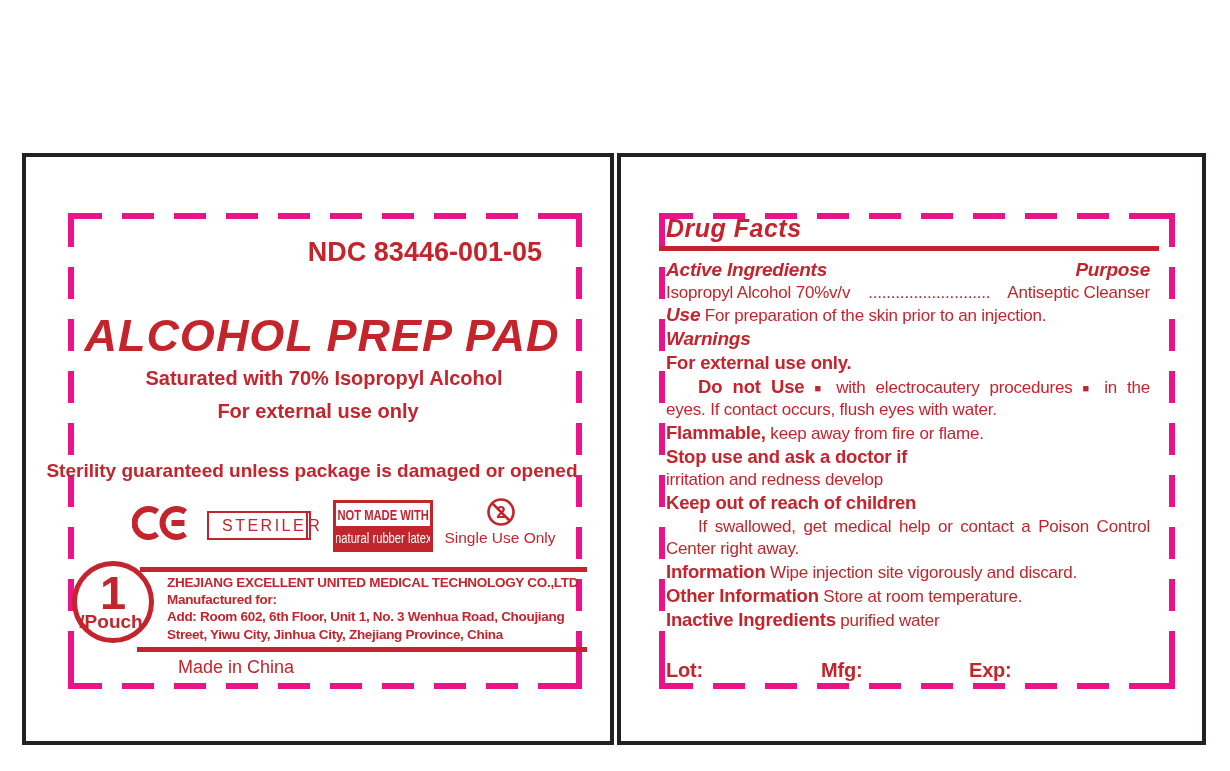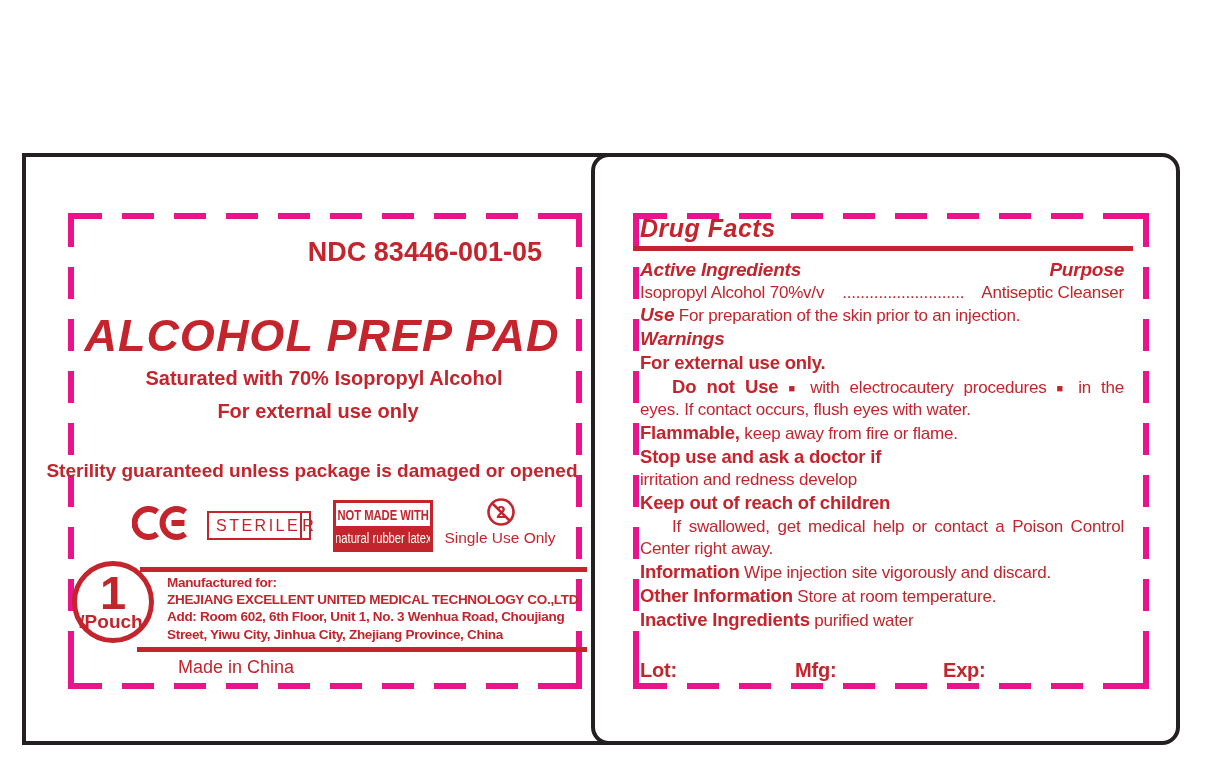--- a/index.html
+++ b/index.html
@@ -12,21 +12,21 @@
   body{
     width:1230px;height:771px;position:relative;overflow:hidden;
     font-family:"Liberation Sans","DejaVu Sans",sans-serif;
     color:var(--red);
   }
   .panel{
     position:absolute;top:153px;height:592px;
     border:4px solid var(--blk);background:#fff;
   }
   .panel-left{left:22px;width:592px;}
-  .panel-right{left:591px;width:589px;border-radius:18px;}
+  .panel-right{left:617px;width:589px;}
 
   
   .dashes{position:absolute;pointer-events:none;}
   .dash{position:absolute;}
   .dash.t{left:34px;right:34px;top:0;height:6px;
     background:repeating-linear-gradient(90deg,transparent 0 20px,var(--mag) 20px 52px);}
   .dash.b{left:34px;right:34px;bottom:0;height:6px;
     background:repeating-linear-gradient(90deg,transparent 0 20px,var(--mag) 20px 52px);}
   .dash.l{top:34px;bottom:34px;left:0;width:6px;
     background:repeating-linear-gradient(180deg,transparent 0 20px,var(--mag) 20px 52px);}
@@ -46,21 +46,21 @@
   .title{position:absolute;top:153px;left:0;right:0;padding-left:8px;text-align:center;
        font-size:45px;font-weight:bold;font-style:italic;letter-spacing:1px;white-space:nowrap;}
   .sub1{position:absolute;top:210px;left:0;right:0;text-align:center;font-size:20px;font-weight:bold;padding-left:12px;}
   .sub2{position:absolute;top:243px;left:0;right:0;text-align:center;font-size:20px;font-weight:bold;}
   .sterility{position:absolute;top:303px;left:0;right:12px;text-align:center;font-size:19px;font-weight:bold;}
 
   .ce{position:absolute;left:106px;top:347px;}
   .sterileBox{position:absolute;left:181px;top:354px;width:104px;height:29px;
       border:2.5px solid var(--red);display:flex;align-items:stretch;}
   .sterileBox .st{flex:1;display:flex;align-items:center;justify-content:center;
-      font-size:16px;letter-spacing:2.5px;padding-left:7px;}
+      font-size:16px;letter-spacing:2.5px;padding-left:13px;}
   .sterileBox .r{width:24px;border-left:2.5px solid var(--red);display:flex;
       align-items:center;justify-content:center;font-size:16px;}
   .latexBox{position:absolute;left:307px;top:343px;width:100px;height:52px;
       background:var(--red);padding:3px 3px;display:flex;flex-direction:column;}
   .latexBox .top{background:#fff;color:var(--red);flex:1;display:flex;align-items:center;justify-content:center;
       font-size:14px;font-weight:bold;white-space:nowrap;overflow:hidden;}
   .latexBox .bot{color:#fff;flex:1;display:flex;align-items:center;justify-content:center;
       font-size:14px;white-space:nowrap;overflow:hidden;}
   .condense{display:inline-block;transform:scaleX(0.8);transform-origin:center;}
   .singleUseIcon{position:absolute;left:459px;top:339px;}
@@ -143,22 +143,22 @@
   </div>
   <div class="singleUseLbl">Single Use Only</div>
 
   <div class="mline1"></div>
   <div class="mline2"></div>
   <div class="pouchCircle">
     <div class="num">1</div>
     <div class="unit">/Pouch</div>
   </div>
   <div class="mfrText">
+    <div>ZHEJIANG EXCELLENT UNITED MEDICAL TECHNOLOGY CO.,LTD</div>
     <div>Manufactured for:</div>
-    <div>ZHEJIANG EXCELLENT UNITED MEDICAL TECHNOLOGY CO.,LTD</div>
     <div>Add: Room 602, 6th Floor, Unit 1, No. 3 Wenhua Road, Choujiang</div>
     <div>Street, Yiwu City, Jinhua City, Zhejiang Province, China</div>
   </div>
   <div class="madeIn">Made in China</div>
 </div>
 
 <div class="panel panel-right">
   <div class="dashes" style="left:38px;top:56px;width:516px;height:476px;">
     <i class="dash t"></i>
       <i class="dash b"></i>

